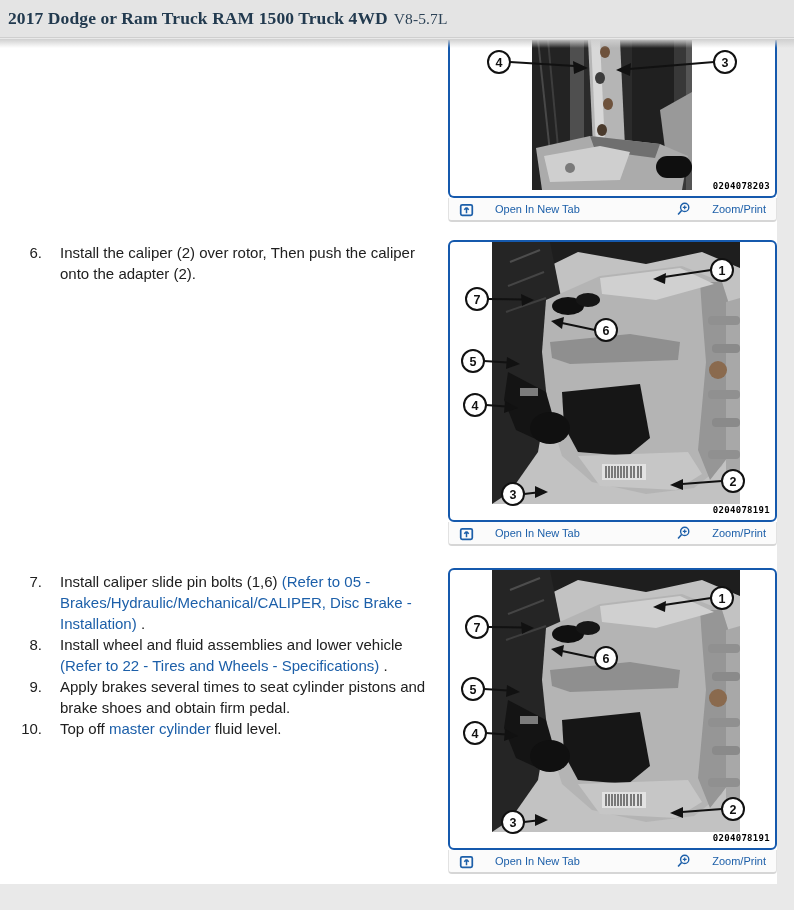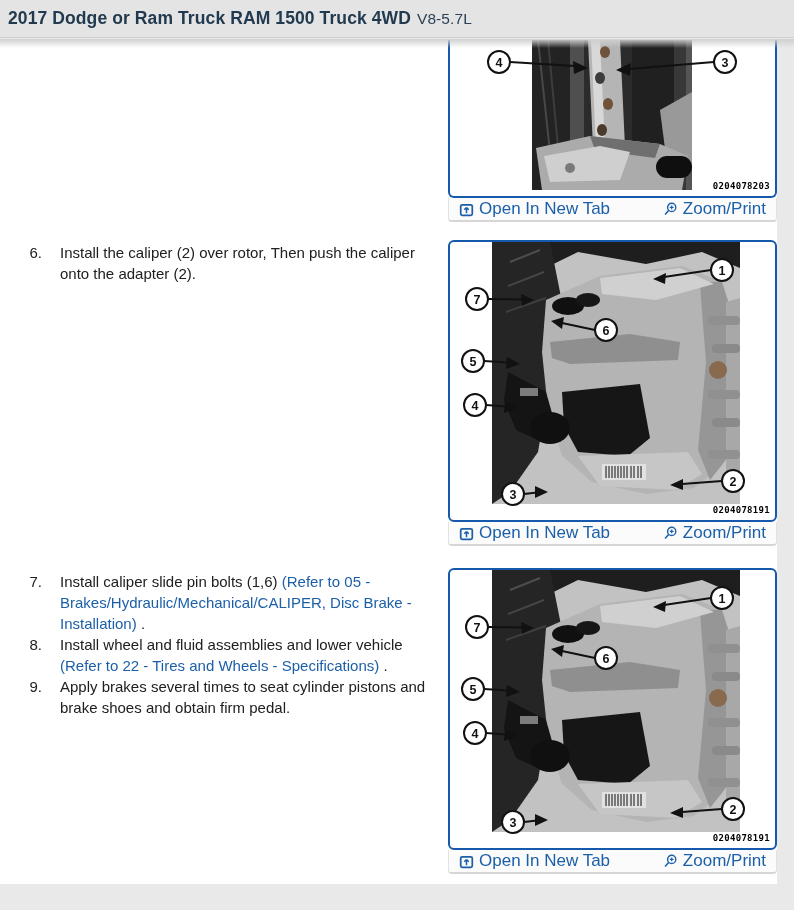--- a/index.html
+++ b/index.html
@@ -9,21 +9,21 @@
     --header-bg:#e4e4e4;
     --page-bg:#e9e9e9;
   }
   *{margin:0;padding:0;box-sizing:border-box;}
   html,body{background:#fff;}
   body{font-family:"Liberation Sans","DejaVu Sans",sans-serif;}
   .screen{position:relative;width:794px;height:910px;background:var(--page-bg);overflow:hidden;}
 
   
   .page-header{position:absolute;left:0;top:0;width:794px;height:38px;background:var(--header-bg);
-    display:flex;align-items:center;padding:0 8px;border-bottom:1px solid #cfcfcf;z-index:5;}
+    display:flex;align-items:center;padding:0 8px;border-bottom:1px solid #cfcfcf;z-index:5;font-family:Liberation Serif, serif;}
   .page-header h1{font-size:17.5px;font-weight:700;color:var(--title-navy);letter-spacing:.1px;white-space:nowrap;}
   .page-header .subtitle{font-weight:400;font-size:15.5px;margin-left:6px;color:#2c4256;}
   .header-shadow{position:absolute;left:0;top:39px;width:794px;height:9px;
     background:linear-gradient(#cfcfcf,rgba(255,255,255,0));z-index:4;}
 
   
   .content-area{position:absolute;left:0;top:39px;width:777px;height:845px;background:#fff;}
 
   
   .steps-block{position:absolute;left:8px;width:436px;font-size:15px;line-height:21px;color:#202020;}
@@ -35,21 +35,21 @@
   .ilink{color:var(--link-blue);text-decoration:none;cursor:pointer;}
 
   
   .panel{position:absolute;left:448px;width:329px;}
   .panel-image{position:relative;background:#fff;border:2px solid var(--accent-blue);border-radius:6px;overflow:hidden;}
   .panel-image.cut-top{border-top:none;border-radius:0 0 6px 6px;}
   .panel-image svg{display:block;}
   .panel-footer{height:24px;background:#fbfbfb;border-left:1px solid #e2e2e2;border-right:1px solid #e2e2e2;
     border-bottom:2px solid #d6d6d6;border-radius:0 0 4px 4px;
     display:flex;align-items:center;justify-content:space-between;padding:0 10px;}
-  .flink{display:inline-flex;align-items:center;gap:5px;color:var(--link-blue);font-size:17px;
+  .flink{display:inline-flex;align-items:center;gap:21px;color:var(--link-blue);font-size:11px;
     text-decoration:none;cursor:pointer;}
   .flink svg{flex:none;}
 
   
   .callout circle{fill:#fff;stroke:#111;stroke-width:2;}
   .callout text{font-family:"Liberation Sans",sans-serif;font-size:12.5px;font-weight:700;fill:#111;text-anchor:middle;}
   .arrow-line{stroke:#111;stroke-width:2;}
   .arrow-head{fill:#111;}
   .figure-id-text{font-family:"DejaVu Sans Mono",monospace;font-size:9px;font-weight:700;fill:#000;text-anchor:end;letter-spacing:.3px;}
   .barcode line{stroke:#111;stroke-width:1;}
@@ -78,20 +78,24 @@
       <span class="num">7.</span>
       <span class="txt"><span>Install caliper slide pin bolts (1,6) </span><a class="ilink">(Refer to 05 - Brakes/Hydraulic/Mechanical/CALIPER, Disc Brake - Installation)</a><span> .</span></span>
     </div>
     <div class="step">
       <span class="num">8.</span>
       <span class="txt"><span>Install wheel and fluid assemblies and lower vehicle </span><a class="ilink">(Refer to 22 - Tires and Wheels - Specifications)</a><span> .</span></span>
     </div>
     <div class="step">
       <span class="num">9.</span>
       <span class="txt"><span>Apply brakes several times to seat cylinder pistons and brake shoes and obtain firm pedal.</span></span>
+    </div>
+    <div class="step">
+      <span class="num">10.</span>
+      <span class="txt"><span>Top off </span><a class="ilink">master cylinder</a><span> fluid level.</span></span>
     </div>
   </section>
 
   <div class="panel" style="top:40px;">
     <div class="panel-image cut-top">
       <svg width="325" height="156" viewBox="0 0 325 156">
         <rect x="82" y="0" width="160" height="150" fill="#2b2b2b"></rect>
         <rect x="82" y="0" width="40" height="150" fill="#232323"></rect>
         <line x1="88" y1="0" x2="104" y2="150" stroke="#484848" stroke-width="2"></line>
         <line x1="98" y1="0" x2="112" y2="150" stroke="#3d3d3d" stroke-width="2"></line>

